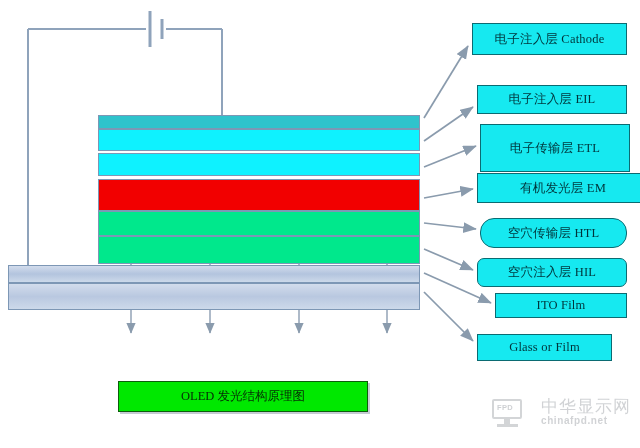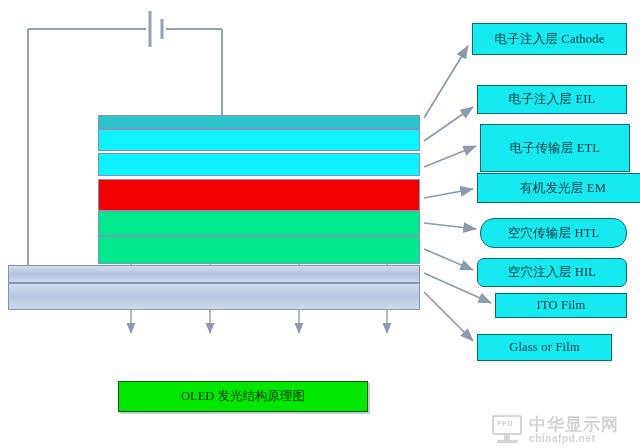--- a/index.html
+++ b/index.html
@@ -62,22 +62,22 @@
   }
 
   
   #watermark {
     position: absolute;
     left: 492px;
     top: 398px;
     width: 144px;
     height: 46px;
     display: flex;
-    align-items: flex-end;
-    gap: 5px;
+    align-items: flex-start;
+    gap: 17px;
     opacity: .62;
   }
   #wm-monitor {
     position: relative;
     width: 32px;
     height: 30px;
     flex: none;
   }
   #wm-monitor .screen {
     position: absolute;
@@ -109,21 +109,21 @@
     font-family: "Liberation Sans", sans-serif;
   }
   #wm-text {
     display: flex;
     flex-direction: column;
     justify-content: center;
     line-height: 1.05;
   }
   #wm-cn {
     font-size: 17px;
-    font-weight: bold;
+    font-weight: normal;
     color: #b5b8bc;
     letter-spacing: 1px;
     font-family: "DejaVu Sans", sans-serif;
   }
   #wm-en {
     font-size: 10px;
     font-weight: bold;
     color: #b5b8bc;
     letter-spacing: .6px;
     font-family: "Liberation Sans", sans-serif;

